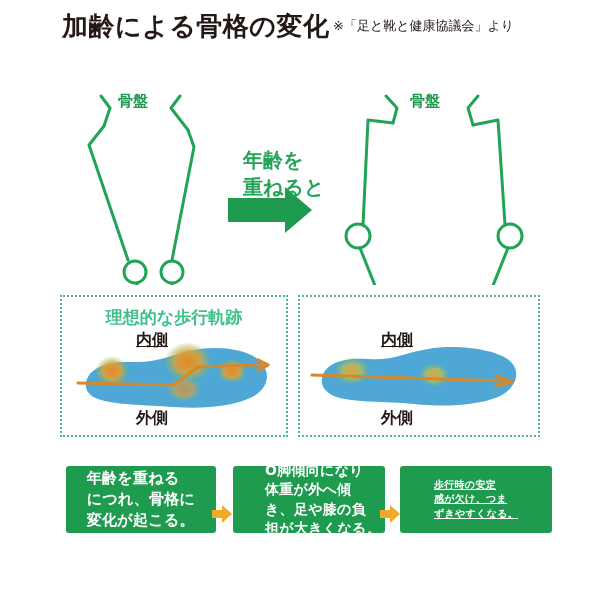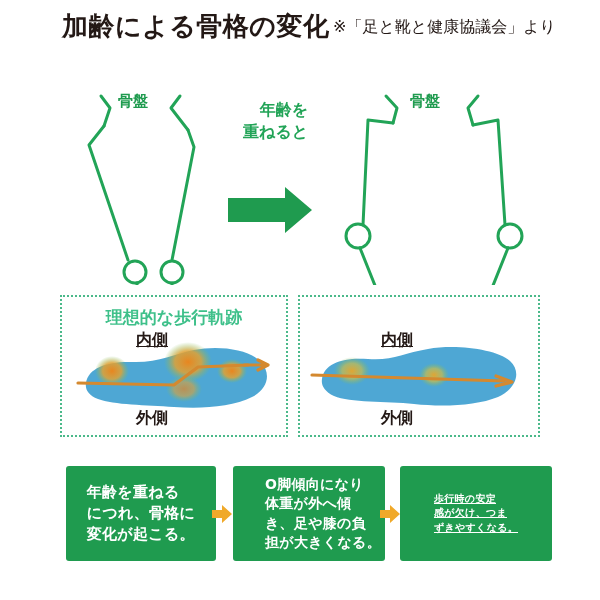--- a/index.html
+++ b/index.html
@@ -12,36 +12,36 @@
   .stage{position:absolute;left:0;top:0;width:600px;height:600px;}
 
   
   .title{
     position:absolute;left:62px;top:9px;
     font-size:26px;font-weight:bold;color:#231815;
     letter-spacing:0.5px;white-space:nowrap;
   }
   .credit{
     position:absolute;left:333px;top:17px;
-    font-size:16px;color:#231815;white-space:nowrap;
+    font-size:13px;color:#231815;white-space:nowrap;
   }
 
   
   .skel-wrap{position:absolute;left:0;top:40px;width:548px;height:245px;}
   .pelvis-label{
     position:absolute;font-size:15px;font-weight:bold;color:#1f9b4f;
     white-space:nowrap;
   }
   .pelvis-left{left:118px;top:52px;}
   .pelvis-right{left:410px;top:52px;}
 
   
   .center-text{
     position:absolute;color:#22a457;font-weight:bold;
-    font-size:16px;line-height:1.35;text-align:right;white-space:nowrap;
+    font-size:20px;line-height:1.35;text-align:left;white-space:nowrap;margin-top:48px;
   }
   .ct-top{left:243px;top:59px;}
   .ct-bottom{left:222px;top:218px;}
 
   
   .foot-panel{
     position:absolute;top:295px;height:142px;
     border:2px dotted #4bb98a;background:#ffffff;box-sizing:border-box;
   }
   .foot-panel.left{left:60px;width:228px;}
@@ -54,21 +54,21 @@
     position:absolute;left:0;right:0;text-align:center;
     font-size:16px;font-weight:bold;color:#231815;
   }
   .foot-inner-label{top:33px;text-indent:-44px;text-decoration:underline;}
   .foot-outer-label{bottom:6px;text-indent:-44px;}
   .foot-svg{position:absolute;left:0;top:30px;}
 
   
   .box-row{position:absolute;left:0;top:466px;width:600px;height:100px;}
   .gbox{
-    position:absolute;top:0;height:95px;
+    position:absolute;top:0;height:67px;
     background:#1f9b4f;border-radius:3px;
     display:flex;align-items:center;justify-content:center;
   }
   .gbox p{
     margin:0;color:#ffffff;font-weight:bold;font-size:15px;
     line-height:1.42;text-align:left;letter-spacing:0.3px;
   }
   .gbox.b1{left:66px;width:150px;}
   .gbox.b2{left:233px;width:152px;}
   .gbox.b3{left:400px;width:152px;}

